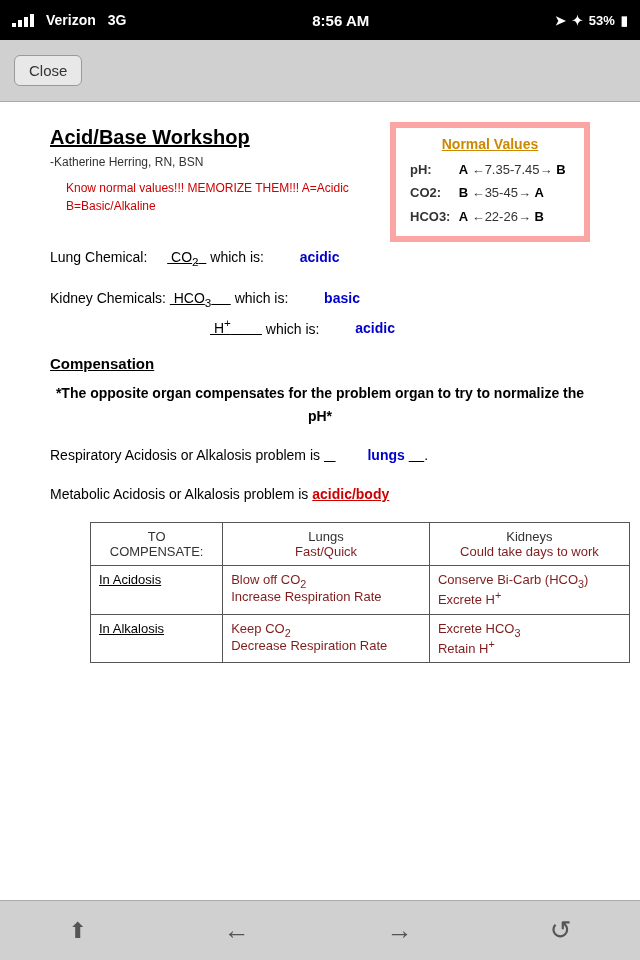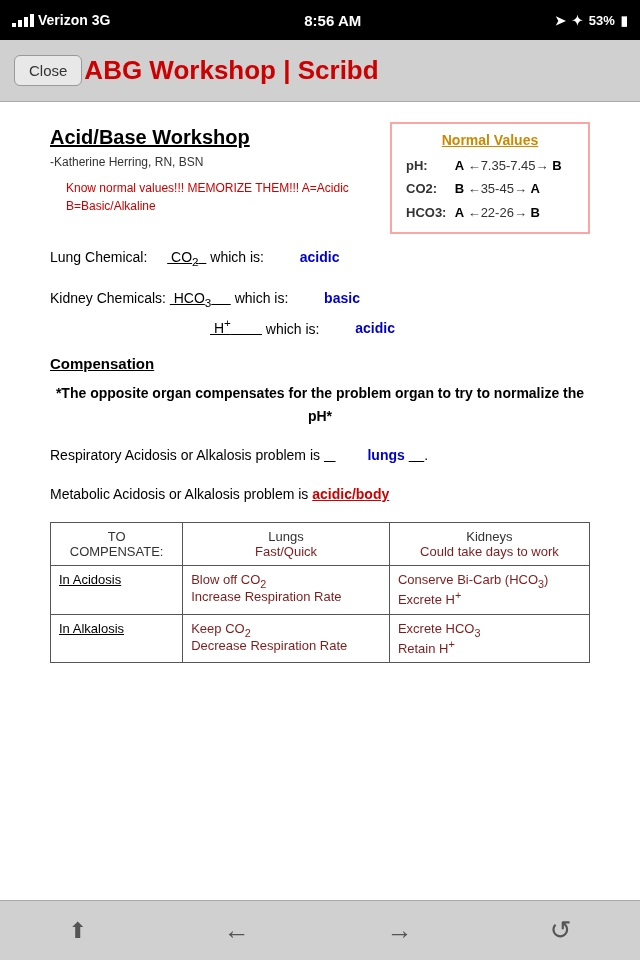--- a/index.html
+++ b/index.html
@@ -17,33 +17,33 @@
       height: 40px;
       background: #000;
       display: flex;
       align-items: center;
       justify-content: space-between;
       padding: 0 12px;
       color: #fff;
       font-size: 14px;
       font-weight: bold;
     }
-    .status-left { display: flex; align-items: center; gap: 4px; }
+    .status-left { display: flex; align-items: center; gap: 12px; }
     .status-center { font-size: 15px; font-weight: bold; }
     .status-right { display: flex; align-items: center; gap: 6px; font-size: 13px; }
 
     
     #header {
       width: 640px;
       height: 62px;
       background: #d0d0d0;
       display: flex;
       align-items: center;
       padding: 0 14px;
-      gap: 2px;
+      gap: 16px;
       border-bottom: 1px solid #aaa;
     }
     #close-button {
       background: #e8e8e8;
       border: 1px solid #999;
       border-radius: 6px;
       padding: 6px 14px;
       font-size: 15px;
       cursor: pointer;
       color: #333;
@@ -59,21 +59,21 @@
       width: 640px;
       height: 798px;
       background: #fff;
       overflow-y: auto;
       padding: 24px 50px 20px 50px;
     }
 
     
     .normal-values-box {
       float: right;
-      border: 2px solid #fca5a5;
+      border: 6px solid #fca5a5;
       padding: 8px 14px;
       margin-left: 8px;
       margin-top: -4px;
       background: #fff;
       min-width: 200px;
     }
     .normal-values-title {
       text-align: center;
       font-weight: bold;
       font-size: 14px;
@@ -144,20 +144,21 @@
       margin-bottom: 16px;
       line-height: 1.6;
     }
 
     
     .comp-table {
       width: 100%;
       border-collapse: collapse;
       font-size: 13px;
       margin-top: 12px;
+      margin-left: 40px;
     }
     .comp-table th, .comp-table td {
       border: 1px solid #555;
       padding: 6px 8px;
       vertical-align: top;
       text-align: left;
     }
     .comp-table th {
       background: #fff;
       text-align: center;
@@ -218,21 +219,20 @@
   <div class="status-right">
     <span>➤</span>
     <span>✦</span>
     <span>53%</span>
     <span>▮</span>
   </div>
 </div>
 
 <div id="header">
   <button id="close-button">Close</button>
-  <div id="header-title">ABG Workshop | Scribd</div>
 </div>
 
 <div id="content">
 
   <div class="normal-values-box">
     <div class="normal-values-title">Normal Values</div>
     <div class="normal-values-row">
       <span class="nv-label">pH:</span>
       <span class="nv-letter-a">A</span>
       <span> ←7.35-7.45→ </span>

